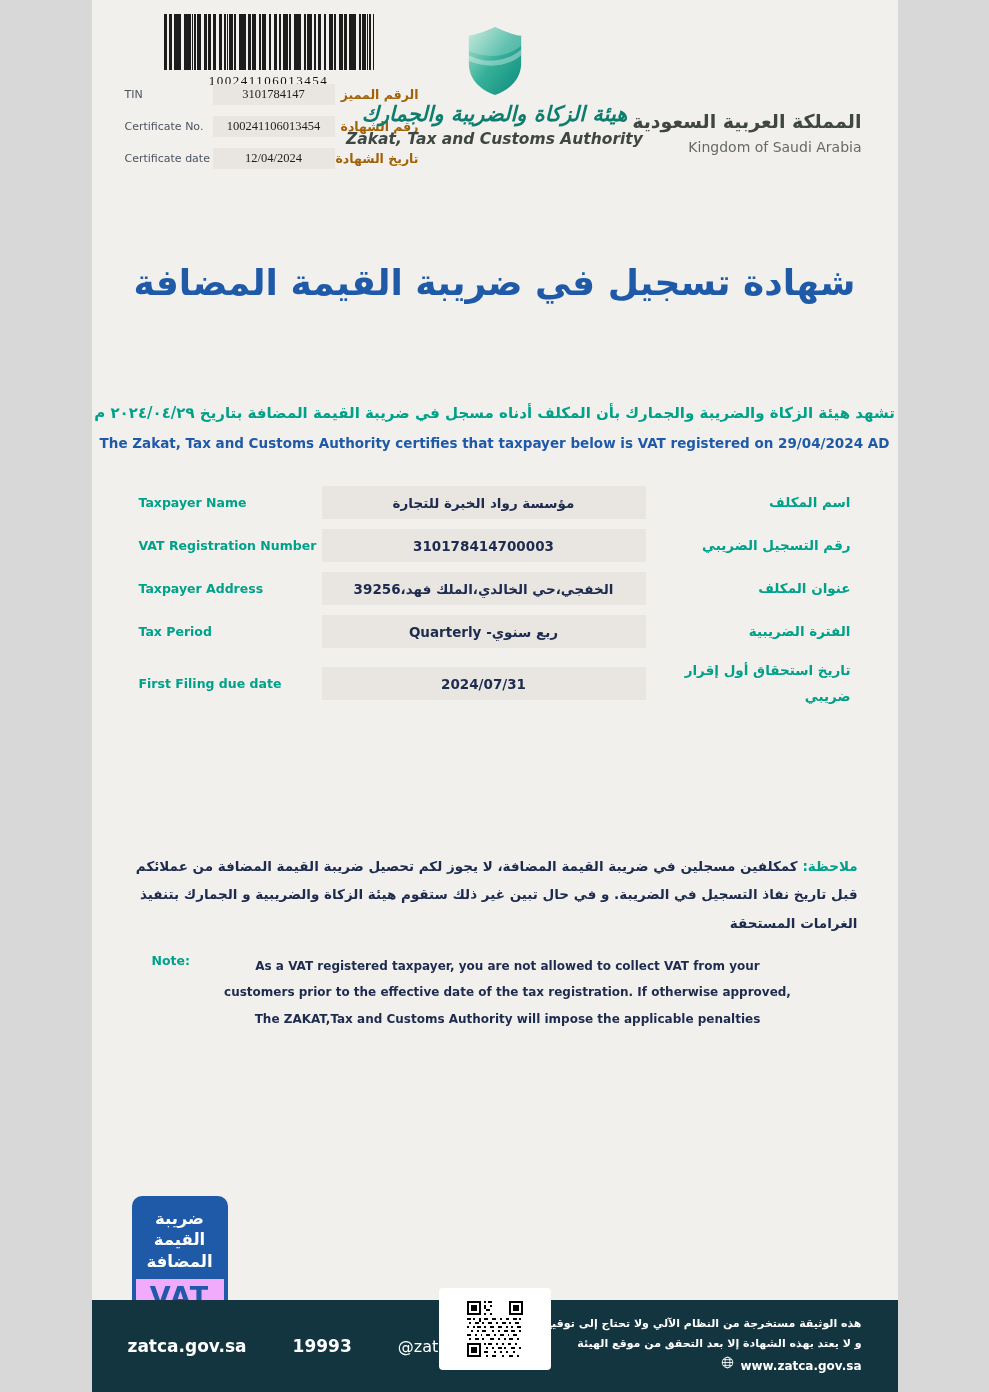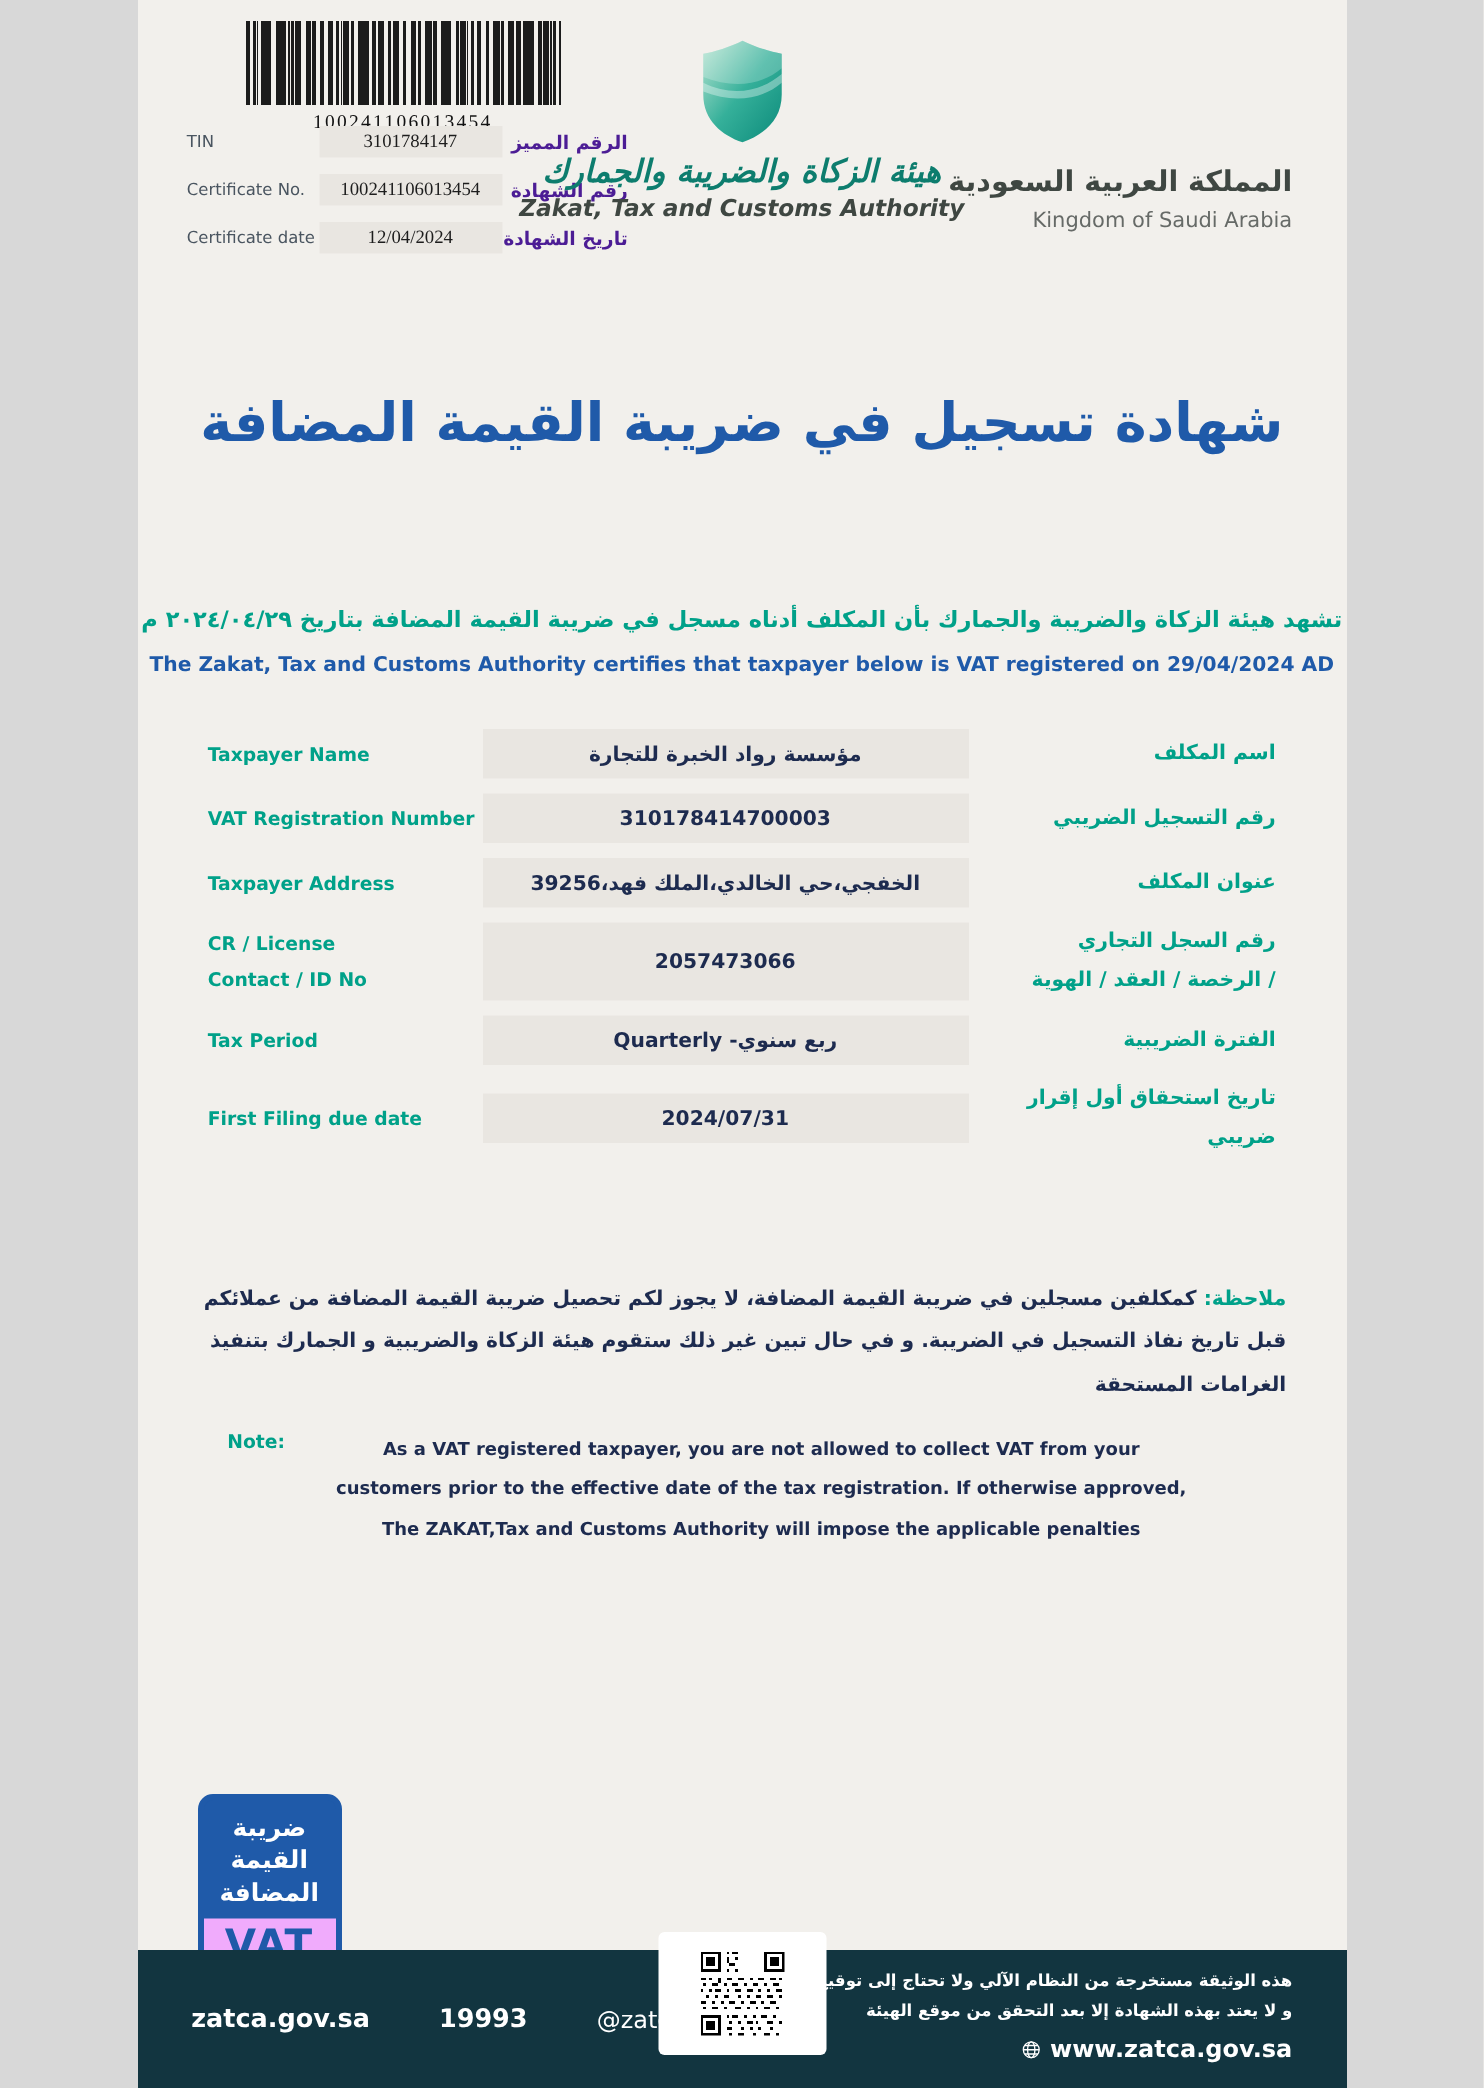--- a/index.html
+++ b/index.html
@@ -24,21 +24,21 @@
     repeating-linear-gradient(90deg,#1c1c1c 0 1px,transparent 1px 7px),
     repeating-linear-gradient(90deg,#1c1c1c 0 3px,transparent 3px 11px);}
   .barcode-number{position:relative;display:inline-block;margin-top:-16px;background:var(--bg);
     padding:0 4px;font-family:"Liberation Serif","DejaVu Serif",serif;font-size:13px;letter-spacing:1.5px;color:#111;}
 
   .meta{position:absolute;left:33px;top:84px;width:294px;}
   .meta-row{display:grid;grid-template-columns:88px 1fr 84px;align-items:center;margin-bottom:11px;}
   .meta-en{font-size:11px;color:#4a5560;}
   .meta-value{background:var(--box);height:21px;line-height:21px;text-align:center;
     font-family:"Liberation Serif","DejaVu Serif",serif;font-size:12.5px;color:#1d1d1d;}
-  .meta-ar{font-size:12.5px;color:#4c1d95;text-align:right;font-weight:600;direction:rtl;}
+  .meta-ar{font-size:12.5px;color:#a16207;text-align:right;font-weight:600;direction:rtl;}
 
   .brand{position:absolute;top:26px;left:50%;transform:translateX(-50%);width:360px;text-align:center;font-style:italic;}
   .brand svg{width:62px;height:70px;}
   .brand-ar{margin-top:2px;font-size:21px;font-weight:bold;color:var(--teal-dark);direction:rtl;}
   .brand-en{margin-top:4px;font-size:15.5px;font-weight:bold;color:var(--gray-text);}
 
   .kingdom{position:absolute;right:36px;top:110px;text-align:right;}
   .kingdom-ar{font-size:19px;font-weight:bold;color:var(--gray-text);margin-bottom:7px;direction:rtl;}
   .kingdom-en{font-size:14px;color:#666a67;}
 
@@ -80,21 +80,21 @@
   .footer{position:absolute;left:0;right:0;bottom:0;height:92px;background:var(--footer);
     display:flex;align-items:center;padding:0 36px;color:#fff;}
   .f-site{font-size:17px;font-weight:bold;}
   .f-phone{font-size:17px;font-weight:bold;margin-left:46px;}
   .f-twitter{font-size:16px;margin-left:46px;}
   .qr-wrap{position:absolute;left:50%;transform:translateX(-50%);bottom:22px;width:112px;height:82px;
     background:#fff;border-radius:4px;display:flex;align-items:center;justify-content:center;}
   .qr-wrap svg{width:56px;height:56px;}
   .f-right{margin-left:auto;text-align:right;font-size:11px;line-height:1.8;font-weight:600;}
   .f-right .ar-line{direction:rtl;}
-  .f-url{font-size:16px;margin-top:2px;display:flex;justify-content:flex-end;align-items:center;gap:6px;font-weight:bold;}
+  .f-url{font-size:12px;margin-top:2px;display:flex;justify-content:flex-end;align-items:flex-start;gap:6px;font-weight:bold;}
   .globe{width:13px;height:13px;}
 </style>
 </head>
 <body>
 
 <div class="page">
 
   <div class="barcode">
     <div class="bars"></div>
     <div class="barcode-number">100241106013454</div>
@@ -157,27 +157,20 @@
     </div>
     <div class="frow">
       <span class="f-en">VAT Registration Number</span>
       <span class="f-val">310178414700003</span>
       <span class="f-ar">رقم التسجيل الضريبي</span>
     </div>
     <div class="frow">
       <span class="f-en">Taxpayer Address</span>
       <span class="f-val">الخفجي،حي الخالدي،الملك فهد،39256</span>
       <span class="f-ar">عنوان المكلف</span>
-    </div>
-    <div class="frow tall">
-      <span class="f-en">CR / License
-Contact / ID No</span>
-      <span class="f-val">2057473066</span>
-      <span class="f-ar">رقم السجل التجاري
-/ الرخصة / العقد / الهوية</span>
     </div>
     <div class="frow">
       <span class="f-en">Tax Period</span>
       <span class="f-val">ربع سنوي- Quarterly</span>
       <span class="f-ar">الفترة الضريبية</span>
     </div>
     <div class="frow">
       <span class="f-en">First Filing due date</span>
       <span class="f-val">2024/07/31</span>
       <span class="f-ar">تاريخ استحقاق أول إقرار

